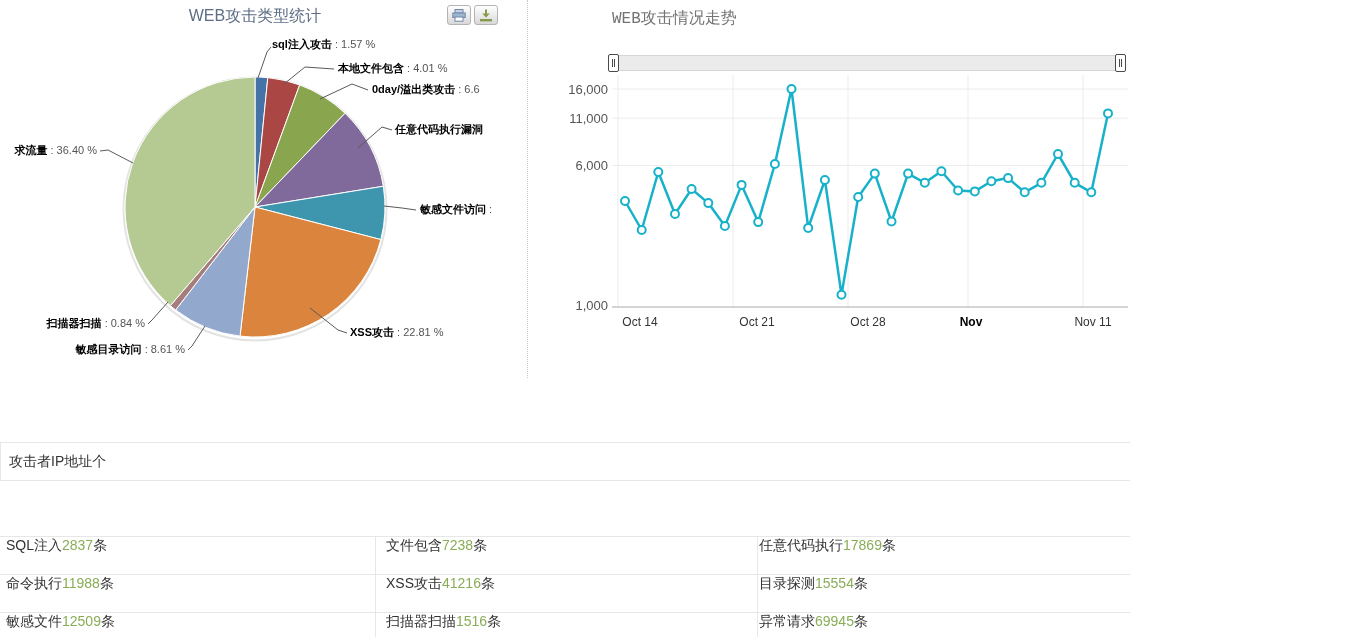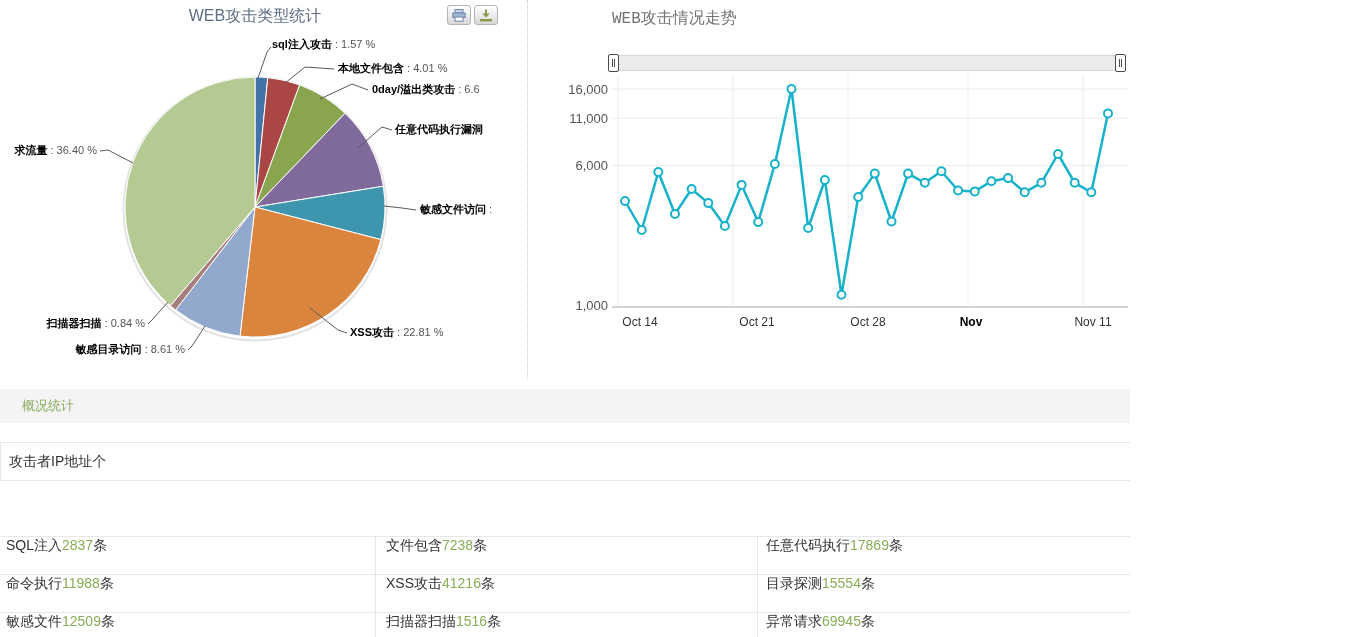--- a/index.html
+++ b/index.html
@@ -31,21 +31,21 @@
   .ovrow{position:absolute;left:0;top:442px;width:1130px;height:37px;
          border-top:1px solid #e7e7e7;border-bottom:1px solid #e7e7e7;display:flex;}
   .ovcell{display:flex;align-items:center;font-size:14px;color:#333;}
   .ovc1{width:570px;padding-left:6px;box-sizing:border-box;}
   .ovc2{flex:1;border-left:1px solid #e7e7e7;padding-left:8px;}
   .btable{position:absolute;left:0;top:536px;width:1130px;}
   .brow{display:flex;height:37px;border-top:1px solid #e7e7e7;}
   .bcell{display:flex;align-items:flex-start;font-size:14px;color:#333;box-sizing:border-box;}
   .bc1{width:375px;padding-left:6px;}
   .bc2{width:382px;border-left:1px solid #e7e7e7;padding-left:10px;}
-  .bc3{width:373px;border-left:1px solid #e7e7e7;padding-left:8px;}
+  .bc3{width:373px;border-left:1px solid #e7e7e7;padding-left:1px;}
   .num{color:#89ad56;}
   svg{position:absolute;left:0;top:0;}
 </style>
 </head>
 <body>
 
 <div class="stage">
 
   <svg id="pie-svg" width="527" height="378" viewBox="0 0 527 378">
       <circle cx="255" cy="209" r="131.5" fill="none" stroke="#d7d7d7" stroke-width="2" opacity="0.7"></circle>
@@ -156,23 +156,20 @@
       <div class="ylab" style="left: 558px; top: 111.191px;">11,000</div>
       <div class="ylab" style="left: 558px; top: 158.412px;">6,000</div>
       <div class="ylab" style="left: 558px; top: 298px;">1,000</div>
       <div class="xlab" style="left: 605px; top: 315px;">Oct 14</div>
       <div class="xlab" style="left: 722px; top: 315px;">Oct 21</div>
       <div class="xlab" style="left: 833px; top: 315px;">Oct 28</div>
       <div class="xlab bold" style="left: 936px; top: 315px;">Nov</div>
       <div class="xlab" style="left: 1058px; top: 315px;">Nov 11</div>
     </div>
 
-  <div class="band" style="top:389px">
-    <span>概况统计</span>
-  </div>
   <div class="ovrow">
     <div class="ovcell ovc2">攻击者IP地址个</div>
   </div>
 
   <div class="btable">
     <div class="brow">
       <div class="bcell bc1">
           <span>SQL注入</span>
           <span class="num">2837</span>
           <span>条</span>

